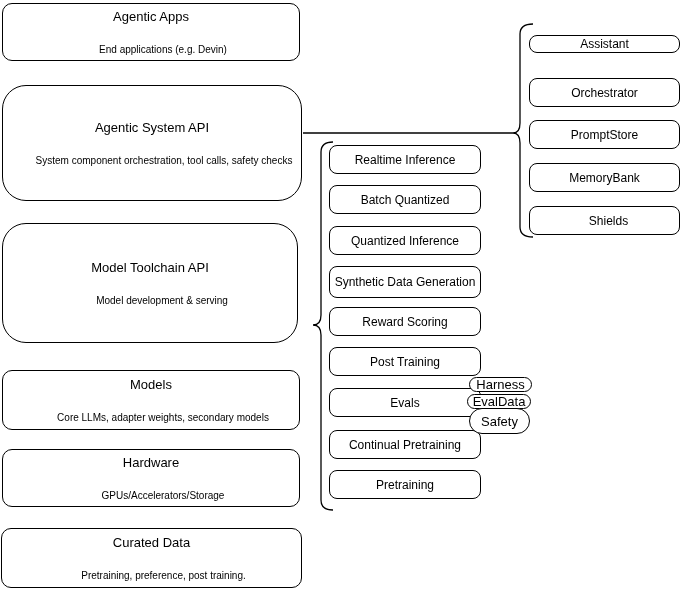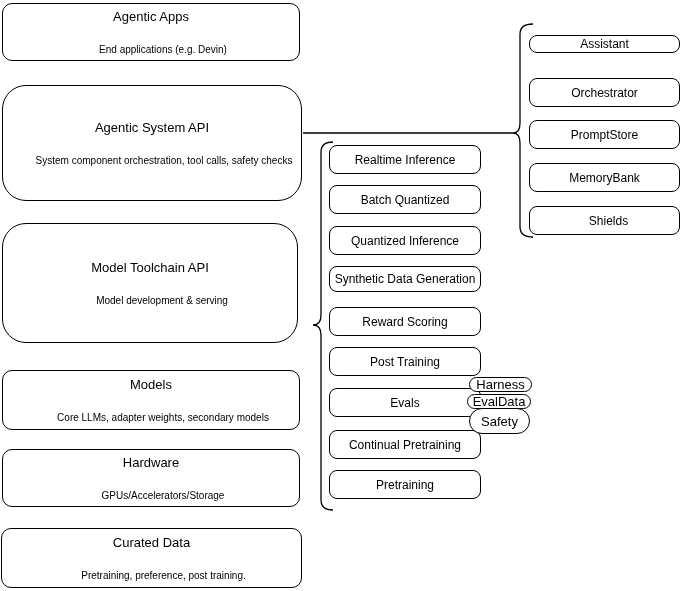--- a/index.html
+++ b/index.html
@@ -104,21 +104,21 @@
 
   <div class="item" style="left:329px; top:145px; width:152px; height:29px;">
     <span>Realtime Inference</span>
   </div>
   <div class="item" style="left:329px; top:185px; width:152px; height:29px;">
     <span>Batch Quantized</span>
   </div>
   <div class="item" style="left:329px; top:226px; width:152px; height:29px;">
     <span>Quantized Inference</span>
   </div>
-  <div class="item" style="left:329px; top:266px; width:152px; height:26px;">
+  <div class="item" style="left:329px; top:266px; width:152px; height:32px;">
     <span>Synthetic Data Generation</span>
   </div>
   <div class="item" style="left:329px; top:307px; width:152px; height:29px;">
     <span>Reward Scoring</span>
   </div>
   <div class="item" style="left:329px; top:347px; width:152px; height:29px;">
     <span>Post Training</span>
   </div>
   <div class="item" style="left:329px; top:388px; width:152px; height:29px;">
     <span>Evals</span>

